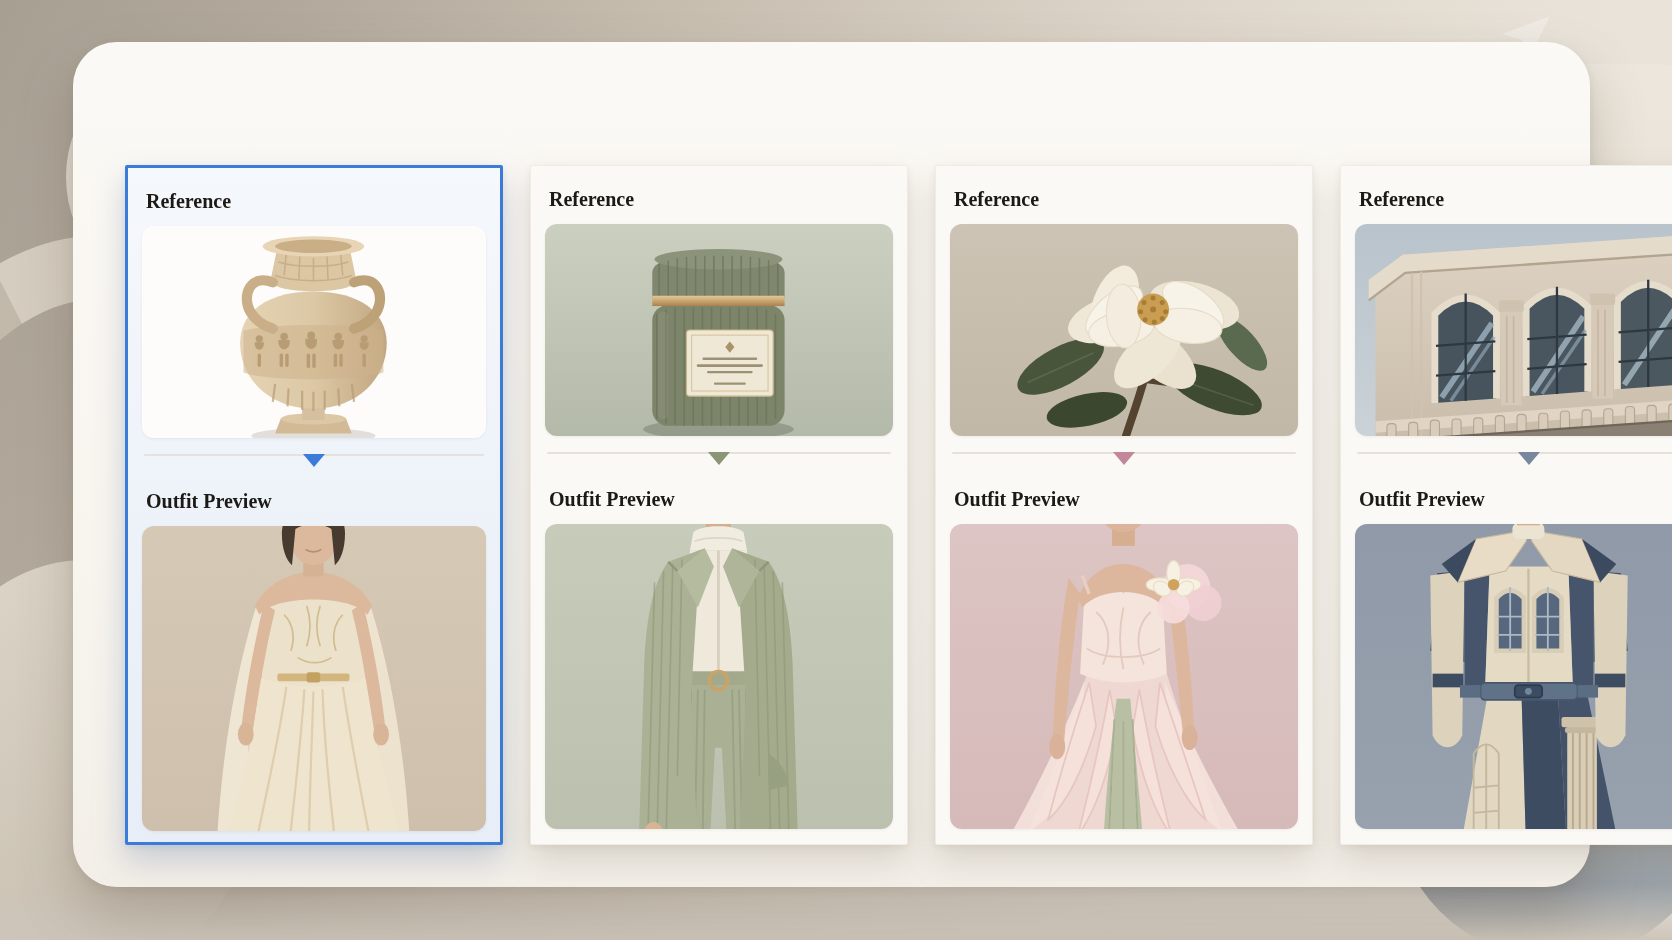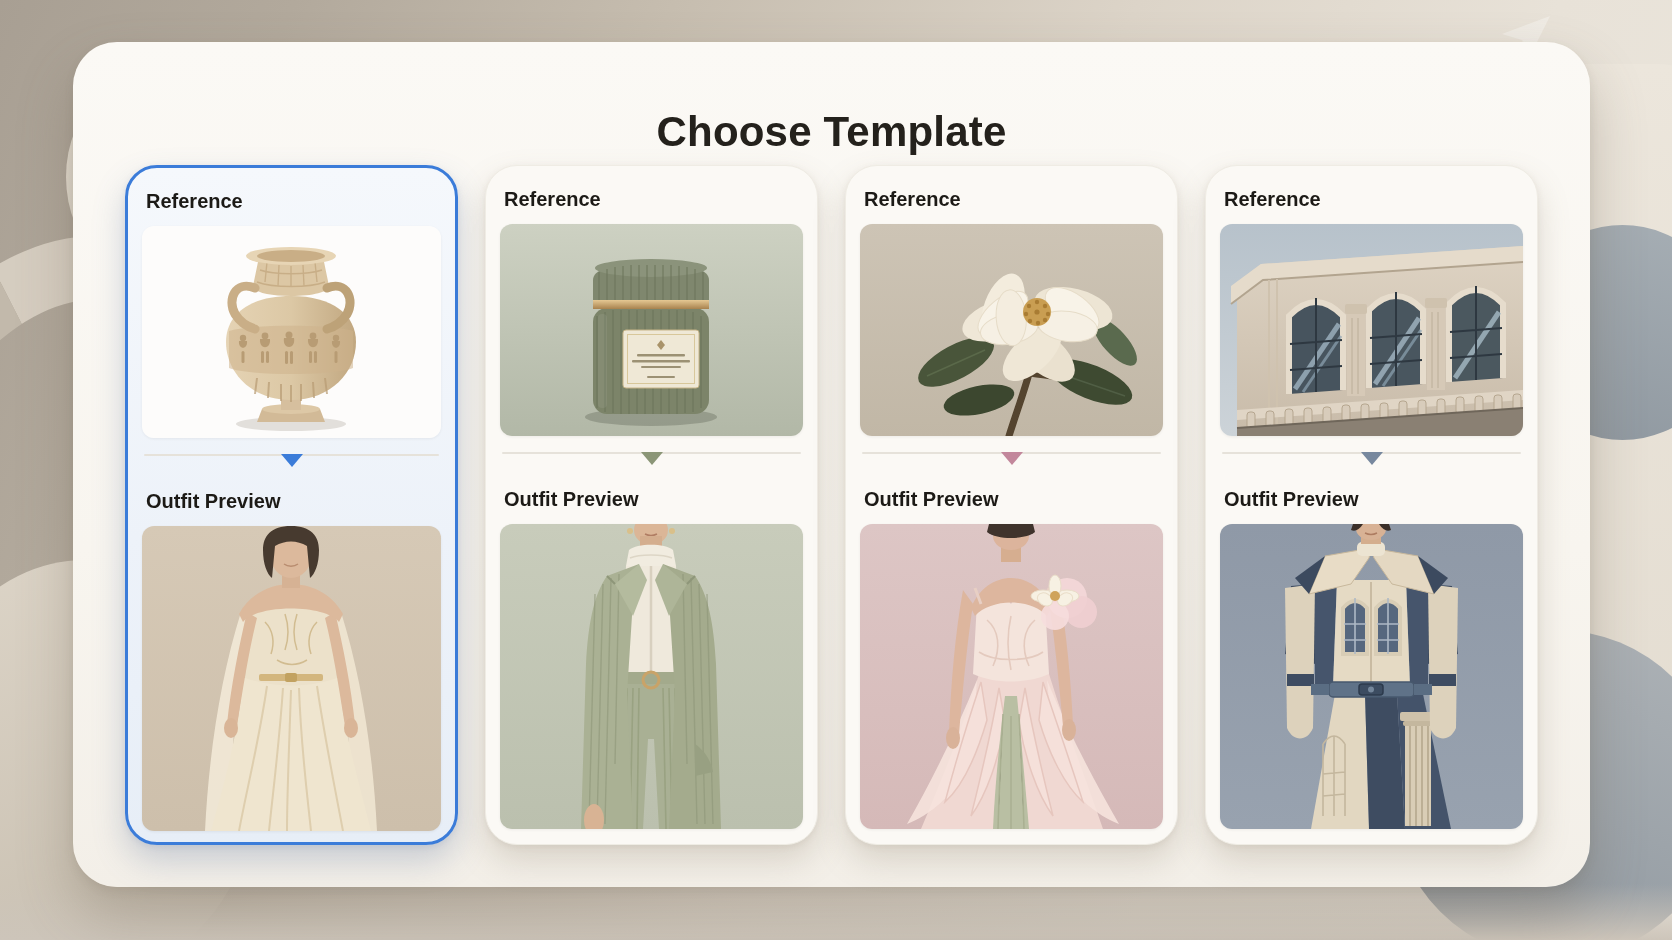--- a/index.html
+++ b/index.html
@@ -33,23 +33,24 @@
     border-radius:44px;
     background:linear-gradient(180deg,#fbf9f5 0%,#f8f5ef 60%,#f3efe8 100%);
     box-shadow:0 28px 55px rgba(108,96,80,.32), 0 4px 10px rgba(108,96,80,.12);
   }
   .page-title {
     position:absolute; top:66px; left:0; width:100%; text-align:center;
     font-size:42px; font-weight:700; color:#24211c; letter-spacing:.2px;
   }
   .cards { position:absolute; left:52px; top:123px; display:flex; gap:27px; }
   .card {
-    width:333px; height:680px; border-radius:32px; position:relative; cursor:pointer;
+    width:378px; height:680px; border-radius:2px; position:relative; cursor:pointer;
     background:#fbf9f5; border:1px solid #efece4;
     box-shadow:0 16px 32px rgba(125,110,88,.22), 0 2px 6px rgba(125,110,88,.10);
+    font-family:Liberation Serif, serif;
   }
   .card.selected {
     background:linear-gradient(180deg,#f5f8fc 0%,#edf2f9 55%,#e7eef7 100%);
     border:3px solid #3b7cd9;
     box-shadow:0 16px 32px rgba(85,110,155,.28), 0 2px 6px rgba(85,110,155,.12);
   }
   .card-label { margin:22px 18px 0; font-size:20px; font-weight:600; color:#1c1a16; }
   .img-frame { margin:13px 14px 0; border-radius:12px; overflow:hidden; position:relative;
     box-shadow:0 1px 3px rgba(0,0,0,.06); }
   .ref-frame { height:212px; }
@@ -73,21 +74,20 @@
 <div class="watermark">
   <svg viewBox="0 0 56 52">
       <g fill="#ffffff">
         <path d="M4 26 L52 8 L34 44 L24 32 Z" opacity=".8"></path>
         <path d="M24 32 L34 44 L26 46 Z" opacity=".5"></path>
       </g>
     </svg>
 </div>
 
 <div class="panel">
-  <div class="page-title">Choose Template</div>
 
   <div class="cards">
 
     <div class="card selected">
       <div class="card-label">Reference</div>
       <div class="img-frame ref-frame">
         <svg viewBox="0 0 305 212" preserveAspectRatio="xMidYMid slice">
           <defs>
             <linearGradient id="vg" x1="0" y1="0" x2="1" y2="0">
               <stop offset="0" stop-color="#e5d3b4"></stop>

